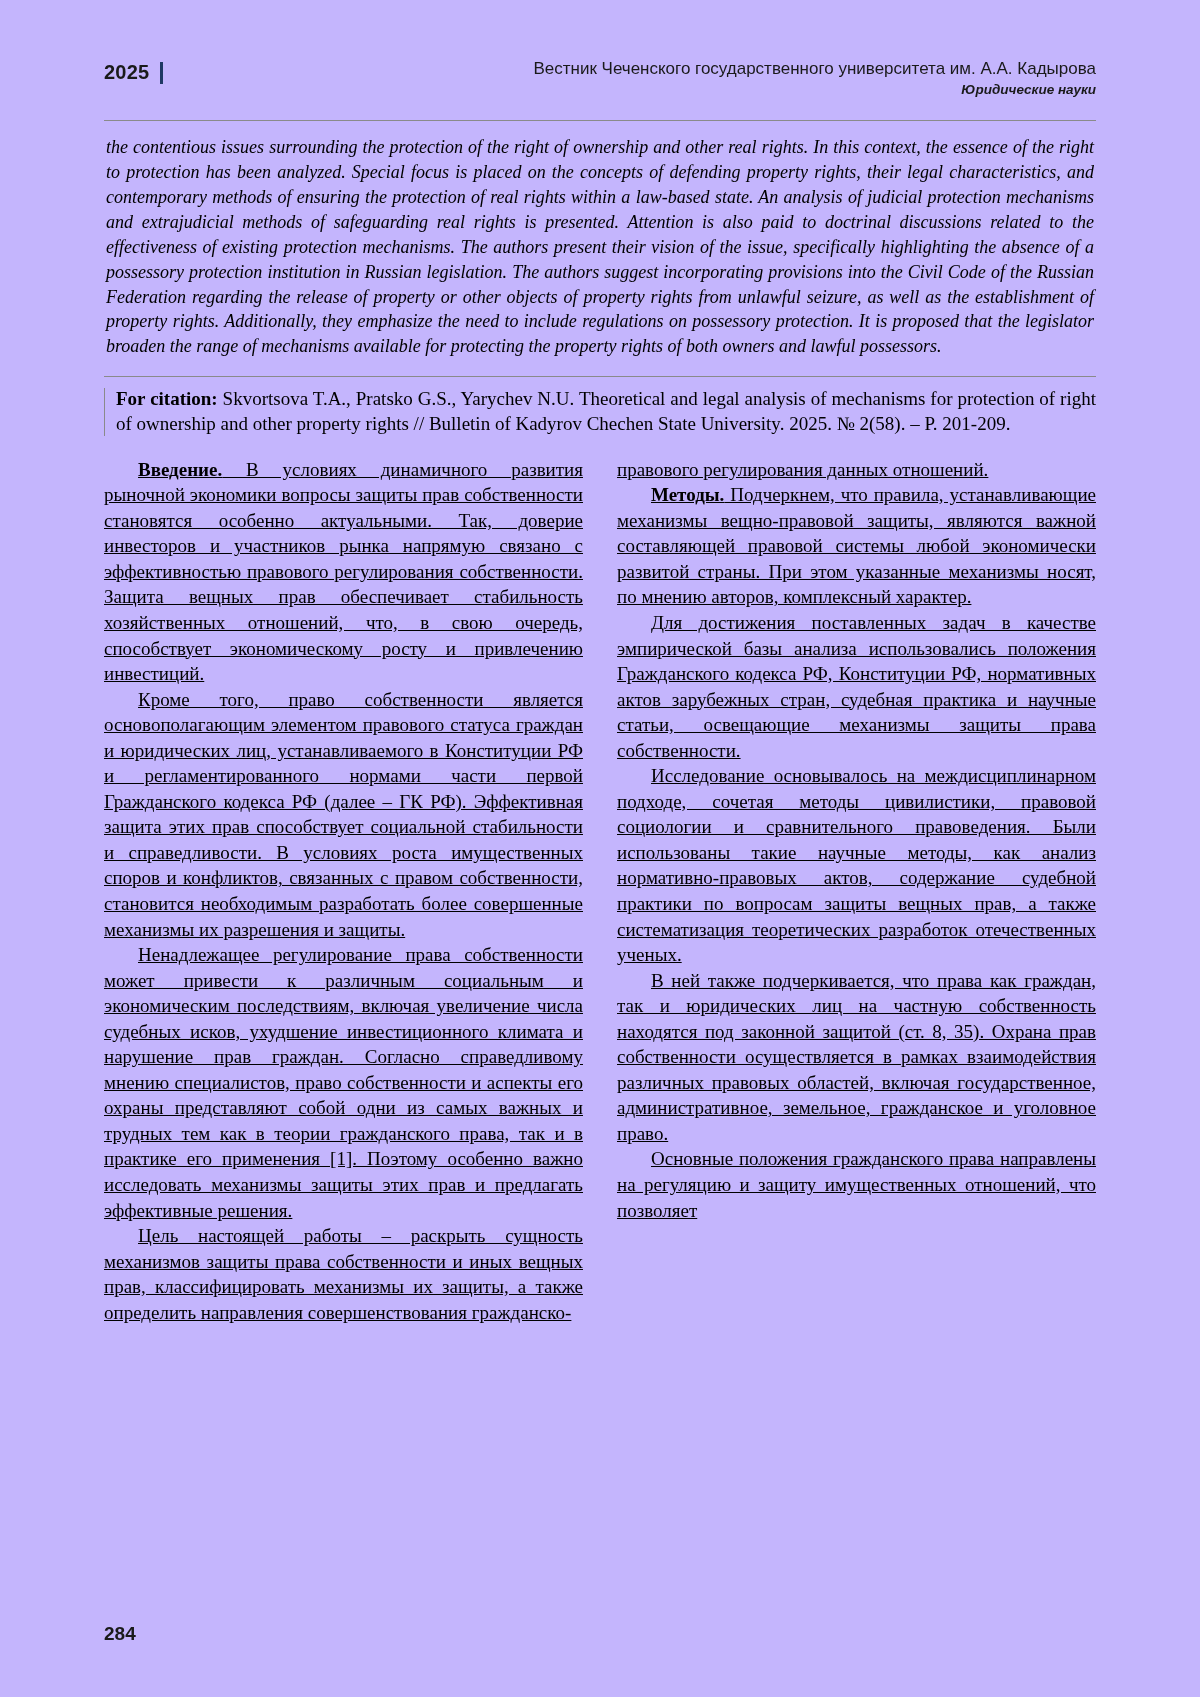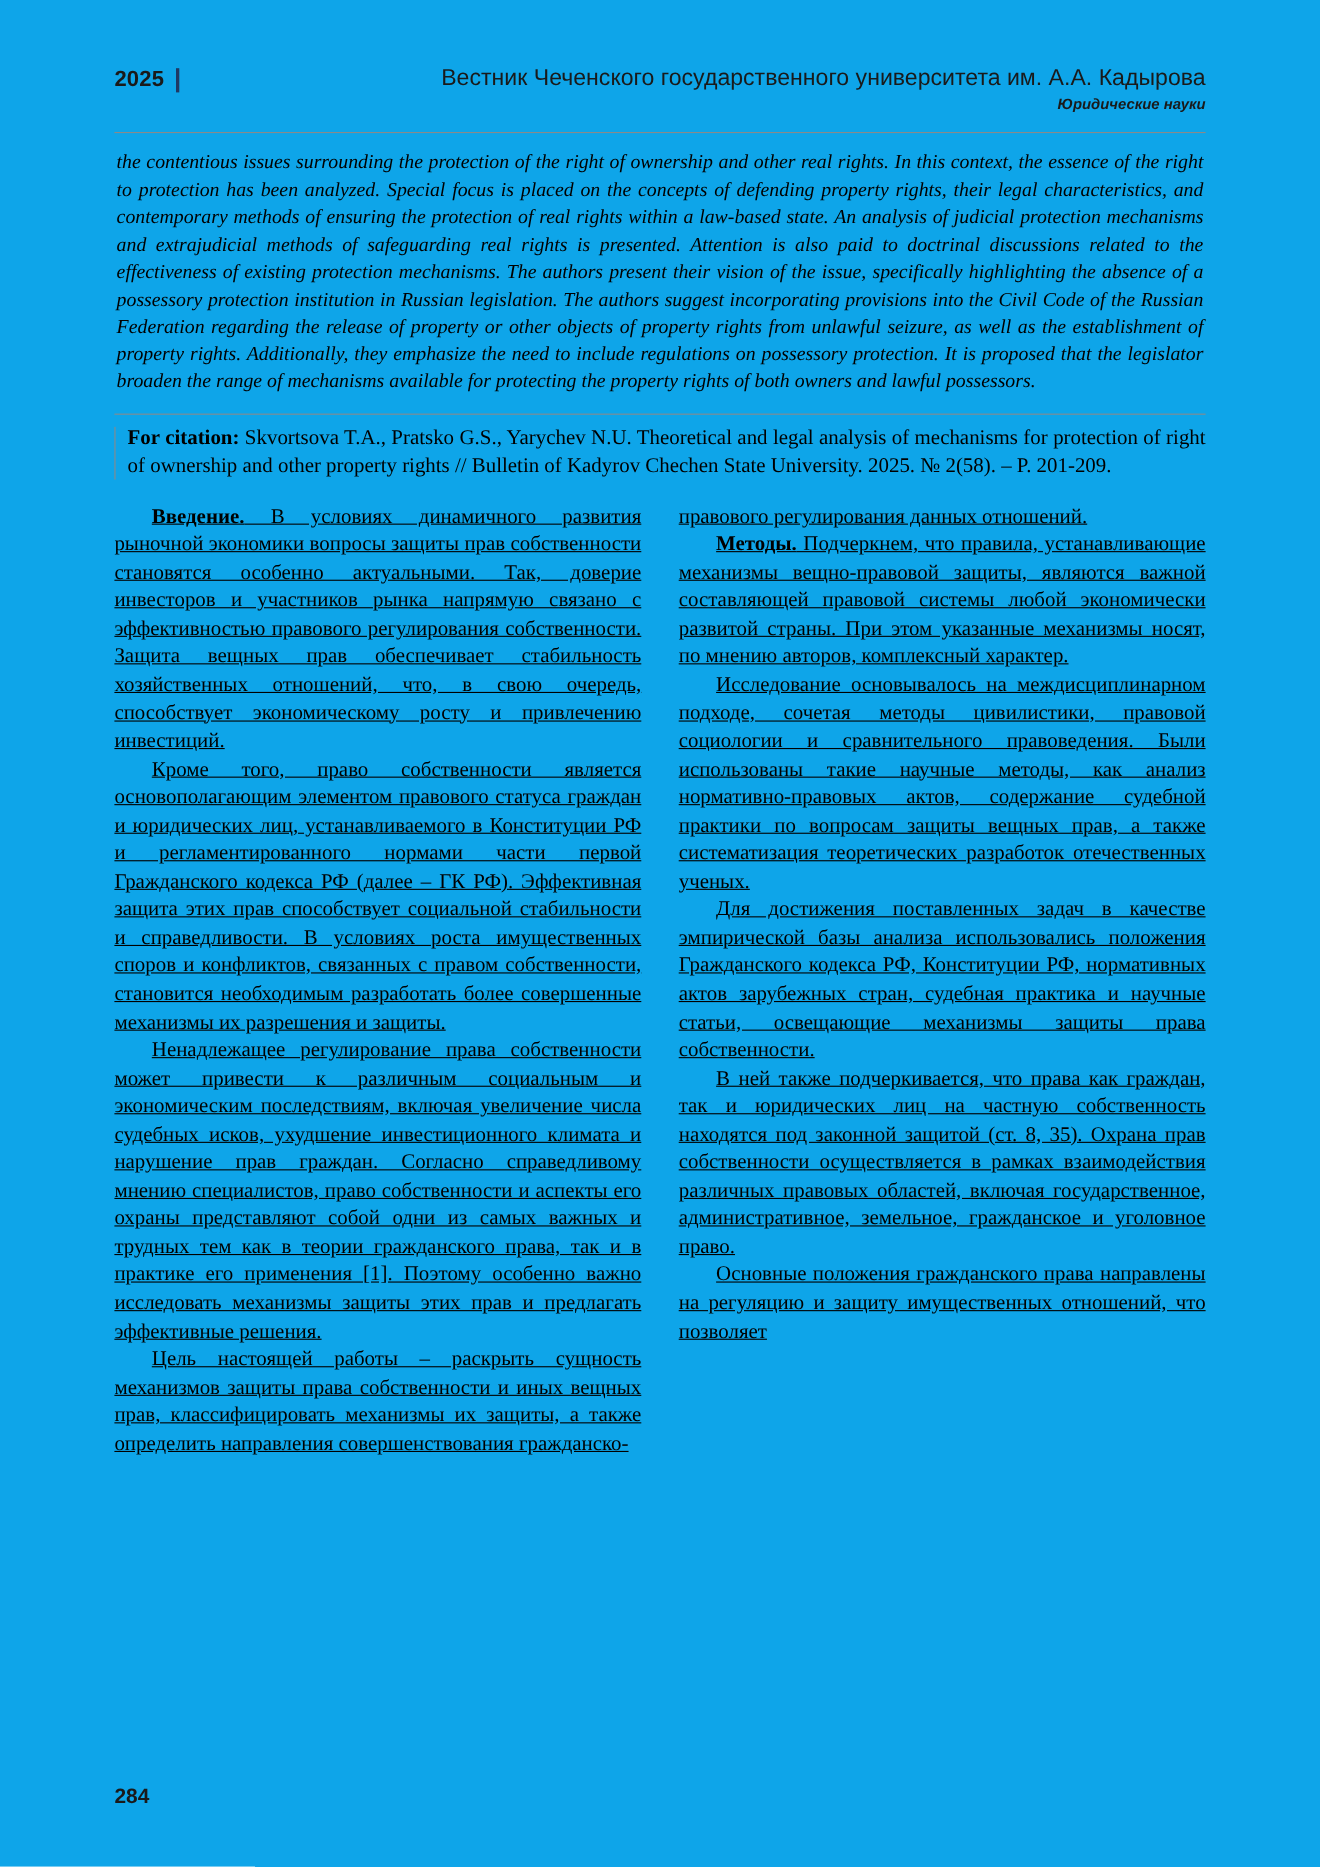--- a/index.html
+++ b/index.html
@@ -4,21 +4,21 @@
 <style>
   html, body {
     margin: 0;
     padding: 0;
     background: #ffffff;
   }
   .page {
     position: relative;
     width: 1200px;
     height: 1697px;
-    background: #0ea5e9;
+    background: #c4b5fd;
     box-sizing: border-box;
     padding: 12px;
     font-family: "Liberation Serif", serif;
     color: #000000;
     overflow: hidden;
   }
   .content {
     position: absolute;
     left: 104px;
     top: 58px;
@@ -49,21 +49,21 @@
     display: inline-block;
     width: 3px;
     height: 22px;
     background: #1f3864;
   }
   .runhead-right {
     text-align: right;
     font-family: "Liberation Sans", sans-serif;
   }
   .journal {
-    font-size: 21px;
+    font-size: 17px;
     color: #1a1a1a;
     line-height: 1.25;
   }
   .section-name {
     font-size: 13.5px;
     font-style: italic;
     color: #1a1a1a;
     margin-top: 3px;
     font-weight: bold;
   }
@@ -178,22 +178,22 @@
       <div class="col">
         <p><span class="lead">Введение.</span><span> В условиях динамичного развития рыночной экономики вопросы защиты прав собственности становятся особенно актуальными. Так, доверие инвесторов и участников рынка напрямую связано с эффективностью правового регулирования собственности. Защита вещных прав обеспечивает стабильность хозяйственных отношений, что, в свою очередь, способствует экономическому росту и привлечению инвестиций.</span></p>
         <p>Кроме того, право собственности является основополагающим элементом правового статуса граждан и юридических лиц, устанавливаемого в Конституции РФ и регламентированного нормами части первой Гражданского кодекса РФ (далее – ГК РФ). Эффективная защита этих прав способствует социальной стабильности и справедливости. В условиях роста имущественных споров и конфликтов, связанных с правом собственности, становится необходимым разработать более совершенные механизмы их разрешения и защиты.</p>
         <p>Ненадлежащее регулирование права собственности может привести к различным социальным и экономическим последствиям, включая увеличение числа судебных исков, ухудшение инвестиционного климата и нарушение прав граждан. Согласно справедливому мнению специалистов, право собственности и аспекты его охраны представляют собой одни из самых важных и трудных тем как в теории гражданского права, так и в практике его применения [1]. Поэтому особенно важно исследовать механизмы защиты этих прав и предлагать эффективные решения.</p>
         <p>Цель настоящей работы – раскрыть сущность механизмов защиты права собственности и иных вещных прав, классифицировать механизмы их защиты, а также определить направления совершенствования гражданско-</p>
       </div>
 
       <div class="col">
         <p class="noindent">правового регулирования данных отношений.</p>
         <p><span class="lead">Методы.</span><span> Подчеркнем, что правила, устанавливающие механизмы вещно-правовой защиты, являются важной составляющей правовой системы любой экономически развитой страны. При этом указанные механизмы носят, по мнению авторов, комплексный характер.</span></p>
+        <p>Для достижения поставленных задач в качестве эмпирической базы анализа использовались положения Гражданского кодекса РФ, Конституции РФ, нормативных актов зарубежных стран, судебная практика и научные статьи, освещающие механизмы защиты права собственности.</p>
         <p>Исследование основывалось на междисциплинарном подходе, сочетая методы цивилистики, правовой социологии и сравнительного правоведения. Были использованы такие научные методы, как анализ нормативно-правовых актов, содержание судебной практики по вопросам защиты вещных прав, а также систематизация теоретических разработок отечественных ученых.</p>
-        <p>Для достижения поставленных задач в качестве эмпирической базы анализа использовались положения Гражданского кодекса РФ, Конституции РФ, нормативных актов зарубежных стран, судебная практика и научные статьи, освещающие механизмы защиты права собственности.</p>
         <p>В ней также подчеркивается, что права как граждан, так и юридических лиц на частную собственность находятся под законной защитой (ст. 8, 35). Охрана прав собственности осуществляется в рамках взаимодействия различных правовых областей, включая государственное, административное, земельное, гражданское и уголовное право.</p>
         <p>Основные положения гражданского права направлены на регуляцию и защиту имущественных отношений, что позволяет</p>
       </div>
 
     </div>
   </div>
 
   <div class="folio">284</div>
 
 </div>

